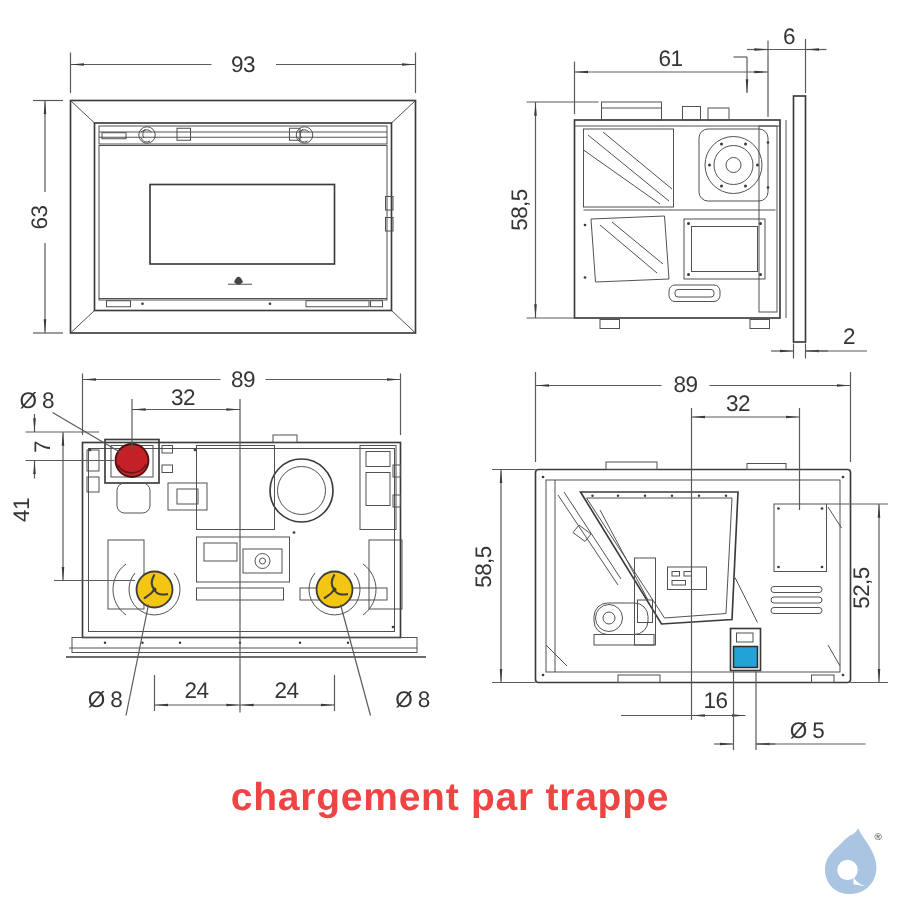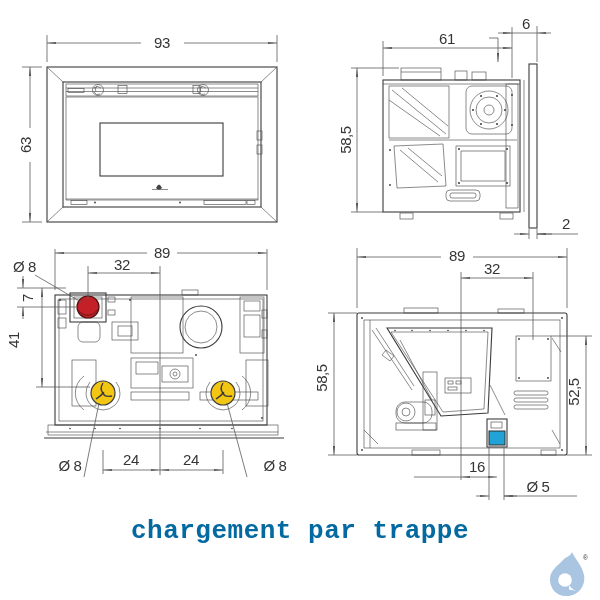--- a/index.html
+++ b/index.html
@@ -6,21 +6,21 @@
   .canvas{position:relative;width:600px;height:600px;background:#ffffff;overflow:hidden;
           font-family:"Liberation Sans",sans-serif;}
   svg{position:absolute;left:0;top:0;}
   svg text{font-family:"Liberation Sans",sans-serif;fill:#353535;}
   .dimt{font-size:15px;letter-spacing:-0.4px;}
   .o{stroke:#3b3b3b;stroke-width:1.1;fill:none;stroke-linejoin:miter;}
   .l{stroke:#4d4d4d;stroke-width:0.65;fill:none;}
   .d{stroke:#5a5a5a;stroke-width:0.8;fill:none;}
   .dot{fill:#3b3b3b;stroke:none;}
   .caption{position:absolute;left:0;right:0;top:516px;text-align:center;
-           font-weight:bold;font-size:26px;letter-spacing:0.5px;color:#0369a1;font-family:Liberation Mono, monospace;}
+           font-weight:bold;font-size:26px;letter-spacing:0.5px;color:#ef4444;}
 </style>
 </head>
 <body>
 
 <div class="canvas">
 <svg width="600" height="600" viewBox="0 0 600 600">
   <defs>
     <marker id="ar" viewBox="0 0 10 6" refX="9.5" refY="3" markerWidth="12" markerHeight="7.2" orient="auto-start-reverse">
       <path d="M0,2.1 L9.5,3 L0,3.9 Z" fill="#3a3a3a"></path>
     </marker>

